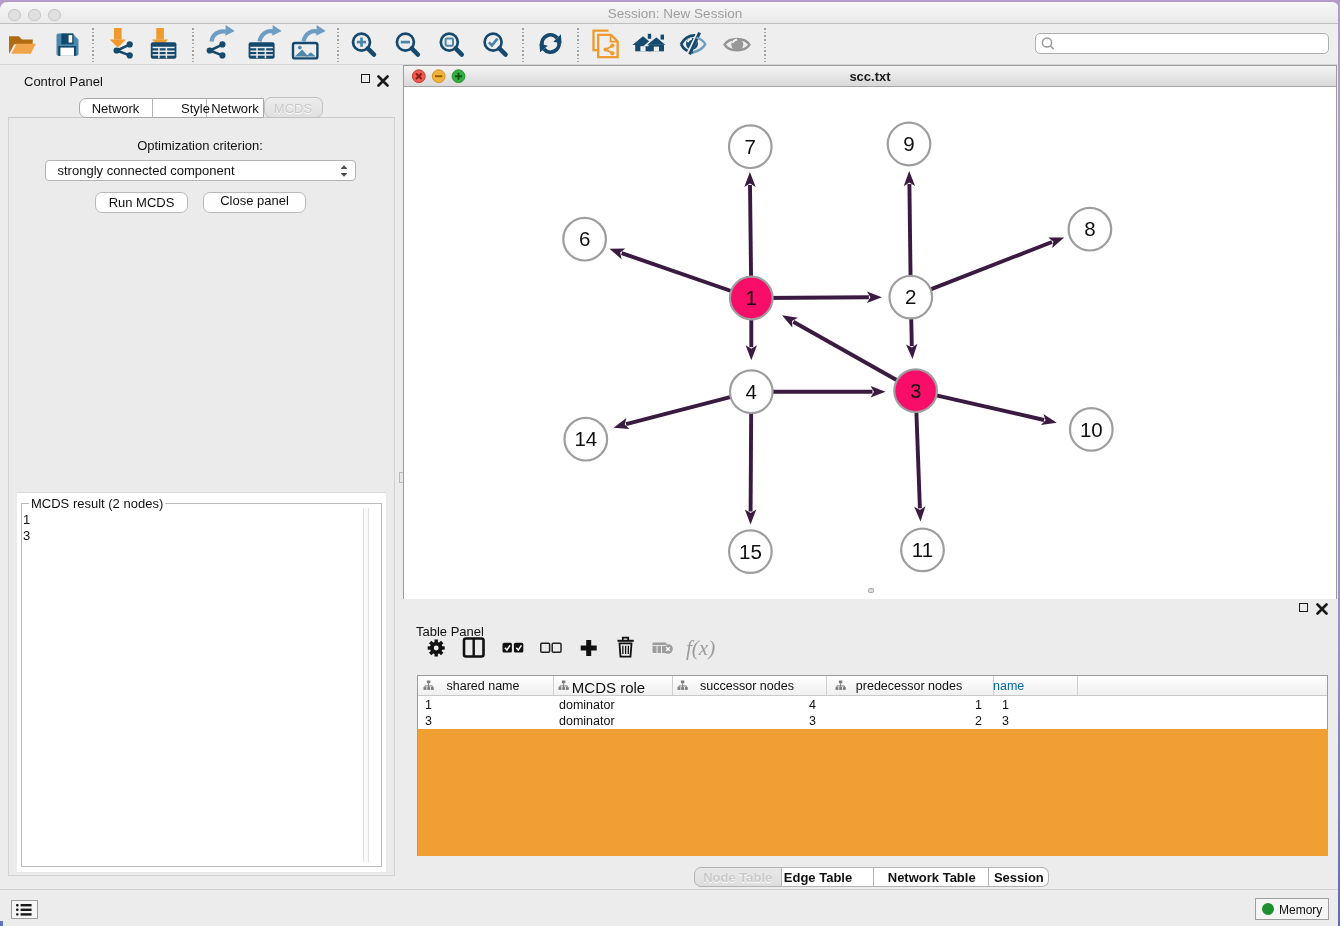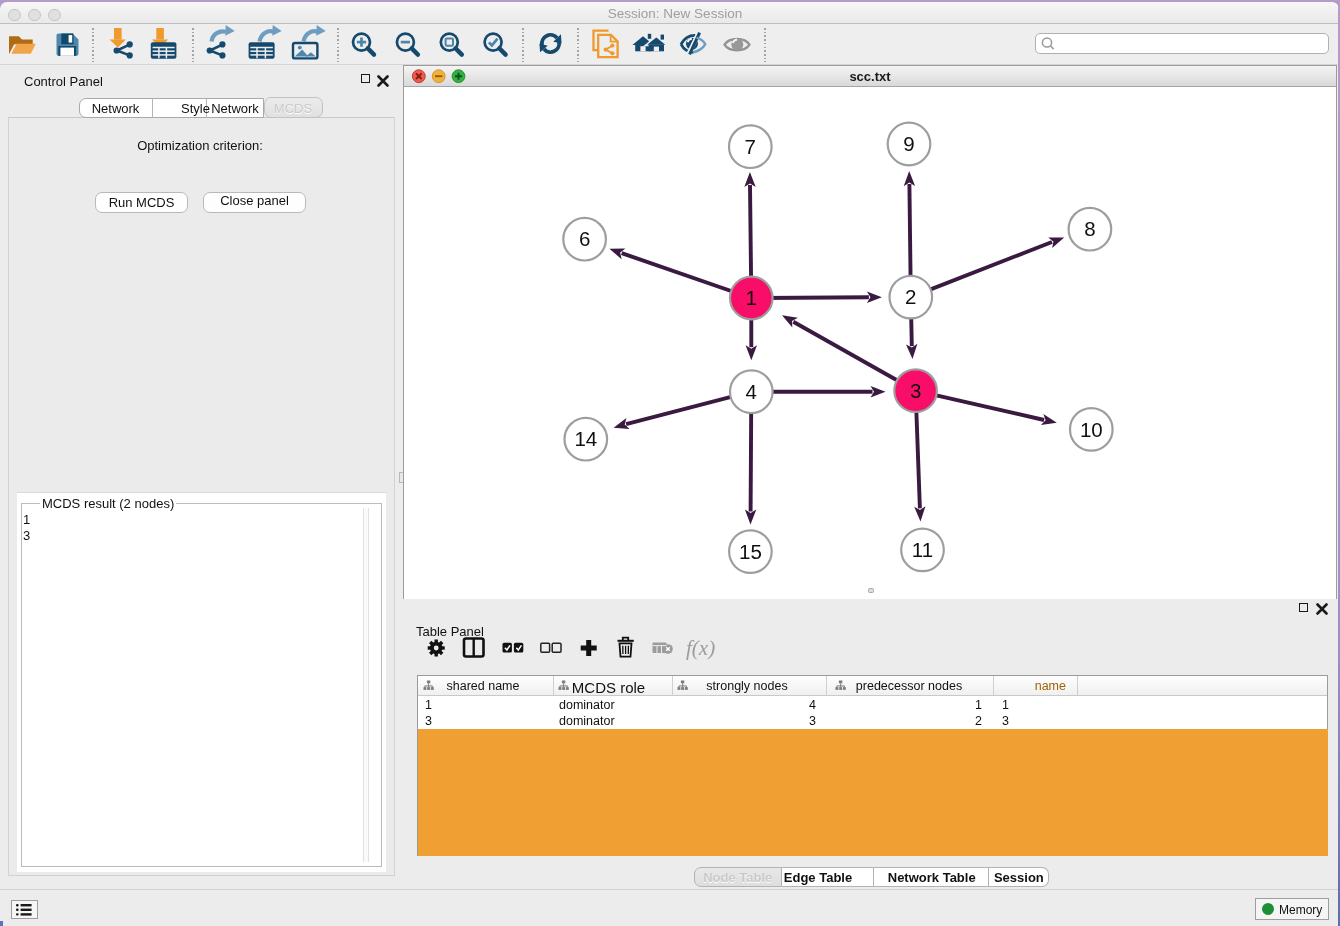--- a/index.html
+++ b/index.html
@@ -190,26 +190,33 @@
   <div class="abs" style="left:79px;top:33px;width:185px;height:20px;background:#fff;border:1px solid #a9a9a9;border-radius:7px 0 0 7px;"></div>
   <div class="abs" style="left:151.5px;top:33px;width:1px;height:20px;background:#b5b5b5;"></div>
   <div class="abs" style="left:205.5px;top:33px;width:1px;height:20px;background:#b5b5b5;"></div>
   <div class="abs" style="left:79px;top:36px;width:73px;text-align:center;font-size:13px;color:#111;">Network</div>
   <div class="abs" style="left:152px;top:36px;width:54px;text-align:center;font-size:13px;color:#111;padding-left:29px;">Style</div>
   <div class="abs" style="left:206px;top:36px;width:58px;text-align:center;font-size:13px;color:#111;">Network</div>
   <div class="abs" style="left:263.5px;top:32px;width:59px;height:21.5px;background:linear-gradient(#ececec,#e0e0e0);border:1px solid #c2c2c2;border-radius:7px;"></div>
   <div class="abs ghost" style="left:263.5px;top:36px;width:59px;text-align:center;font-size:13px;">MCDS</div>
 
   <div class="abs" style="left:0;top:73px;width:400px;text-align:center;font-size:13px;color:#111;">Optimization criterion:</div>
+  <div class="abs" style="left:44.5px;top:95px;width:311px;height:21.5px;background:#fff;border:1px solid #b3b3b3;border-radius:4px;">
+    <div class="abs" style="left:12px;top:2.5px;font-size:13px;color:#111;">strongly connected component</div>
+    <svg class="abs" style="right:5px;top:2px;" width="12" height="16" viewBox="0 0 12 16">
+      <path d="M2.5 6 L6 2.2 L9.5 6 Z" fill="#4a4a4a"></path>
+      <path d="M2.5 10 L6 13.8 L9.5 10 Z" fill="#4a4a4a"></path>
+    </svg>
+  </div>
   <div class="abs" style="left:95px;top:127px;width:93px;height:21.5px;background:#fefefe;border:1px solid #b9b9b9;border-radius:7px;text-align:center;font-size:13px;color:#111;padding-top:2.5px;">Run MCDS</div>
   <div class="abs" style="left:203px;top:127px;width:103px;height:21.5px;background:#fefefe;border:1px solid #b9b9b9;border-radius:7px;text-align:center;font-size:13px;color:#111;padding-top:0;">Close panel</div>
 
   <div class="abs" style="left:17px;top:427.5px;width:369px;height:379.5px;background:#fff;border-top:1px solid #dadada;"></div>
   <div class="abs" style="left:21px;top:438px;width:361px;height:364px;border:1px solid #bcbcbc;box-shadow:1px 1px 0 #fdfdfd inset, -1px -1px 0 #fdfdfd inset;"></div>
-  <div class="abs" style="left:40px;top:431px;background:#fff;padding:0 2px;font-size:13px;color:#111;">MCDS result (2 nodes)</div>
+  <div class="abs" style="left:29px;top:431px;background:#fff;padding:0 2px;font-size:13px;color:#111;">MCDS result (2 nodes)</div>
   <div class="abs" style="left:362.5px;top:443px;width:6px;height:354px;background:#fafafa;border-left:1px solid #e2e2e2;border-right:1px solid #e2e2e2;"></div>
   <div class="abs" style="left:23px;top:447px;font-size:13px;color:#111;line-height:16px;">1<br>3</div>
 
 </div>
 <div class="abs" style="left:398.5px;top:471.5px;width:6px;height:11px;background:#e8e8e8;border:1px solid #b9b9b9;"></div>
 
 <div id="innerwin" class="abs">
   <div id="iwtitle">
     <div id="iwname">scc.txt</div>
   </div>
@@ -377,23 +384,23 @@
         <rect x="3.4" y="0" width="3.4" height="2.8"></rect>
         <rect x="0" y="6.6" width="2.9" height="2.8"></rect>
         <rect x="3.7" y="6.6" width="2.9" height="2.8"></rect>
         <rect x="7.4" y="6.6" width="2.9" height="2.8"></rect>
         <path d="M5.1 2.8 v2 M1.4 6.6 v-1.2 h7.4 v1.2 M5.1 4.8 v1.8" stroke="#7d7d7d" stroke-width="1" fill="none"></path>
       </g>
 </g>
 </svg>
 <div class="abs" style="left:436px;top:679px;width:94px;text-align:center;font-size:12.5px;color:#111;">shared name</div>
 <div class="abs" style="left:570px;top:679px;width:77px;text-align:center;font-size:15px;color:#111;">MCDS role</div>
-<div class="abs" style="left:689px;top:679px;width:116px;text-align:center;font-size:12.5px;color:#111;">strongly nodes</div>
+<div class="abs" style="left:689px;top:679px;width:116px;text-align:center;font-size:12.5px;color:#111;">successor nodes</div>
 <div class="abs" style="left:847px;top:679px;width:124px;text-align:center;font-size:12.5px;color:#111;">predecessor nodes</div>
-<div class="abs" style="left:993px;top:679px;width:73px;text-align:right;font-size:12.5px;color:#a16207;">name</div>
+<div class="abs" style="left:993px;top:679px;width:73px;text-align:left;font-size:12.5px;color:#0369a1;">name</div>
 
 <div class="abs" style="left:425px;top:697.5px;font-size:12.5px;color:#111;">1</div>
 <div class="abs" style="left:559px;top:697.5px;font-size:12.5px;color:#111;">dominator</div>
 <div class="abs" style="left:770px;top:697.5px;width:46px;text-align:right;font-size:12.5px;color:#111;">4</div>
 <div class="abs" style="left:936px;top:697.5px;width:46px;text-align:right;font-size:12.5px;color:#111;">1</div>
 <div class="abs" style="left:1002px;top:697.5px;font-size:12.5px;color:#111;">1</div>
 <div class="abs" style="left:425px;top:713.5px;font-size:12.5px;color:#111;">3</div>
 <div class="abs" style="left:559px;top:713.5px;font-size:12.5px;color:#111;">dominator</div>
 <div class="abs" style="left:770px;top:713.5px;width:46px;text-align:right;font-size:12.5px;color:#111;">3</div>
 <div class="abs" style="left:936px;top:713.5px;width:46px;text-align:right;font-size:12.5px;color:#111;">2</div>

